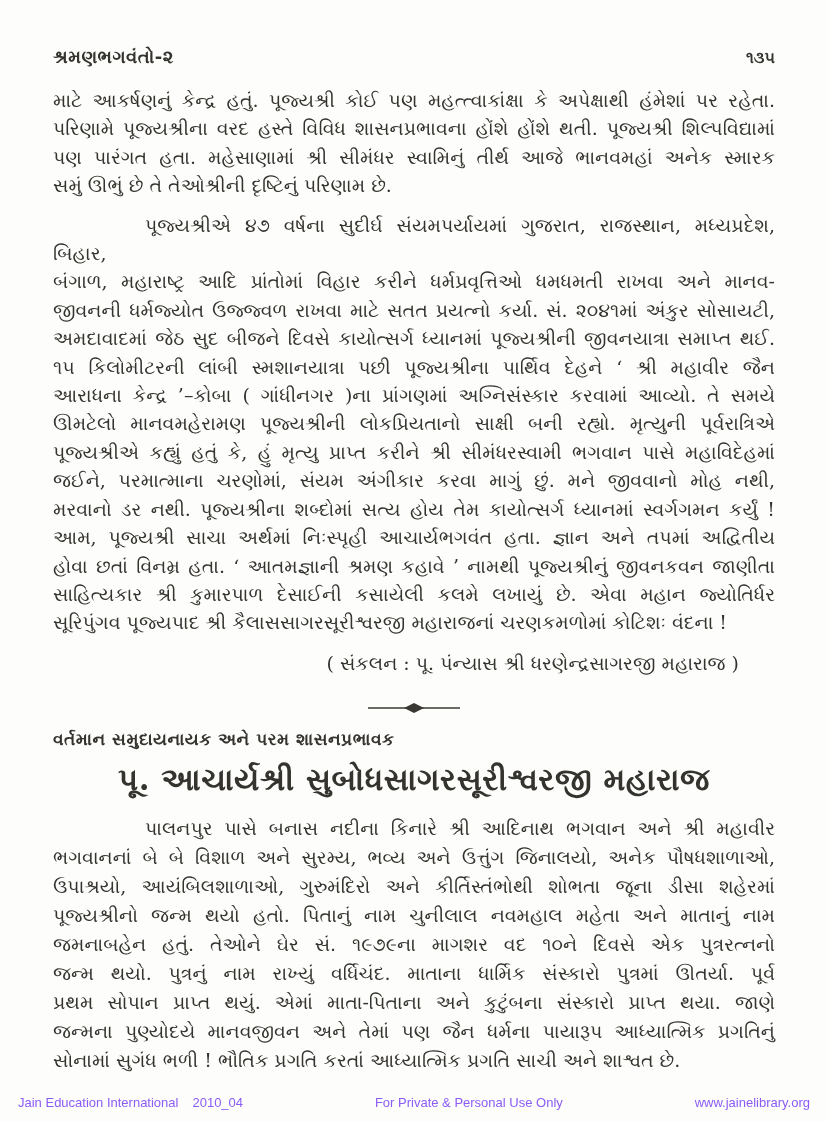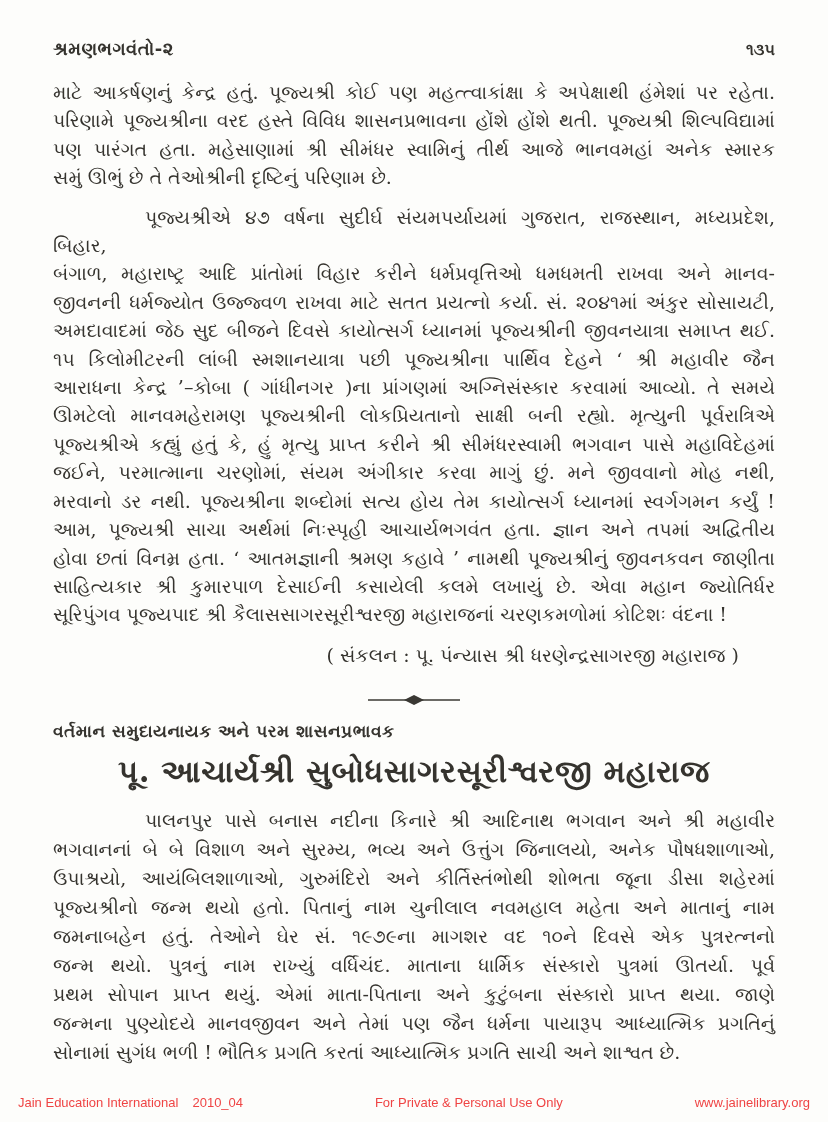--- a/index.html
+++ b/index.html
@@ -4,21 +4,21 @@
 <style>
   html,body{margin:0;padding:0;}
   body{
     width:828px;height:1122px;position:relative;
     background:#fdfdfb;
     font-family:"DejaVu Serif","Liberation Serif",serif;
     color:#35332e;
     overflow:hidden;
   }
   .page{position:absolute;inset:0;}
-  .content{margin:8px 53px;width:722px;}
+  .content{margin:16px 53px;width:722px;}
   
   .running-head{
     display:flex;justify-content:space-between;align-items:baseline;
     padding-top:30px;
   }
   .book-title{font-size:18px;font-weight:bold;letter-spacing:.5px;}
   .page-number{font-size:16px;font-weight:bold;}
   
   .para{margin:0;}
   .para .line{
@@ -49,21 +49,21 @@
   .section-title{
     margin-top:12px;text-align:center;
     font-size:31px;font-weight:bold;letter-spacing:.5px;
   }
   
   .footer{
     position:absolute;left:0;right:0;bottom:12px;
     display:flex;justify-content:space-between;align-items:baseline;
     padding:0 18px;
     font-family:"Liberation Sans","DejaVu Sans",sans-serif;
-    font-size:13px;color:#ef4444;
+    font-size:13px;color:#8b5cf6;
   }
   .footer .left{display:flex;gap:14px;}
 </style>
 </head>
 <body>
 
 <div class="page">
   <div class="content">
 
     <div class="running-head">

